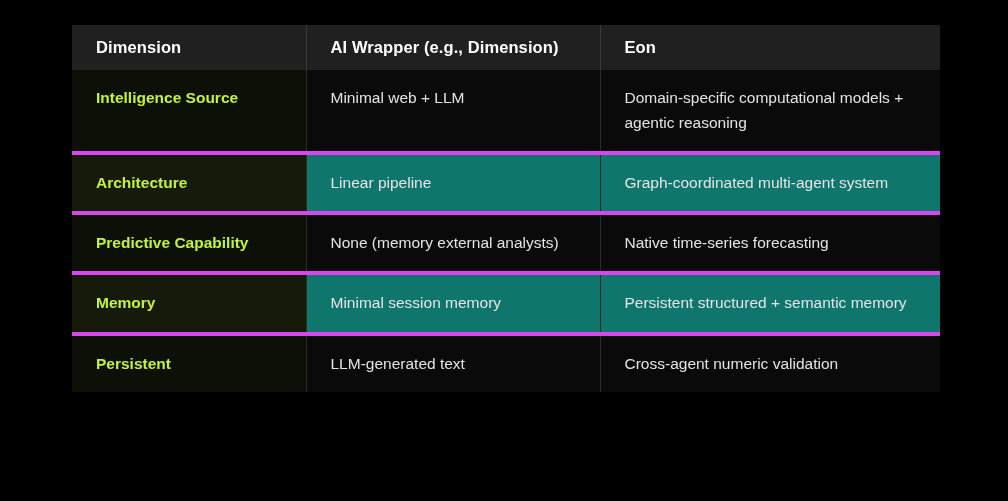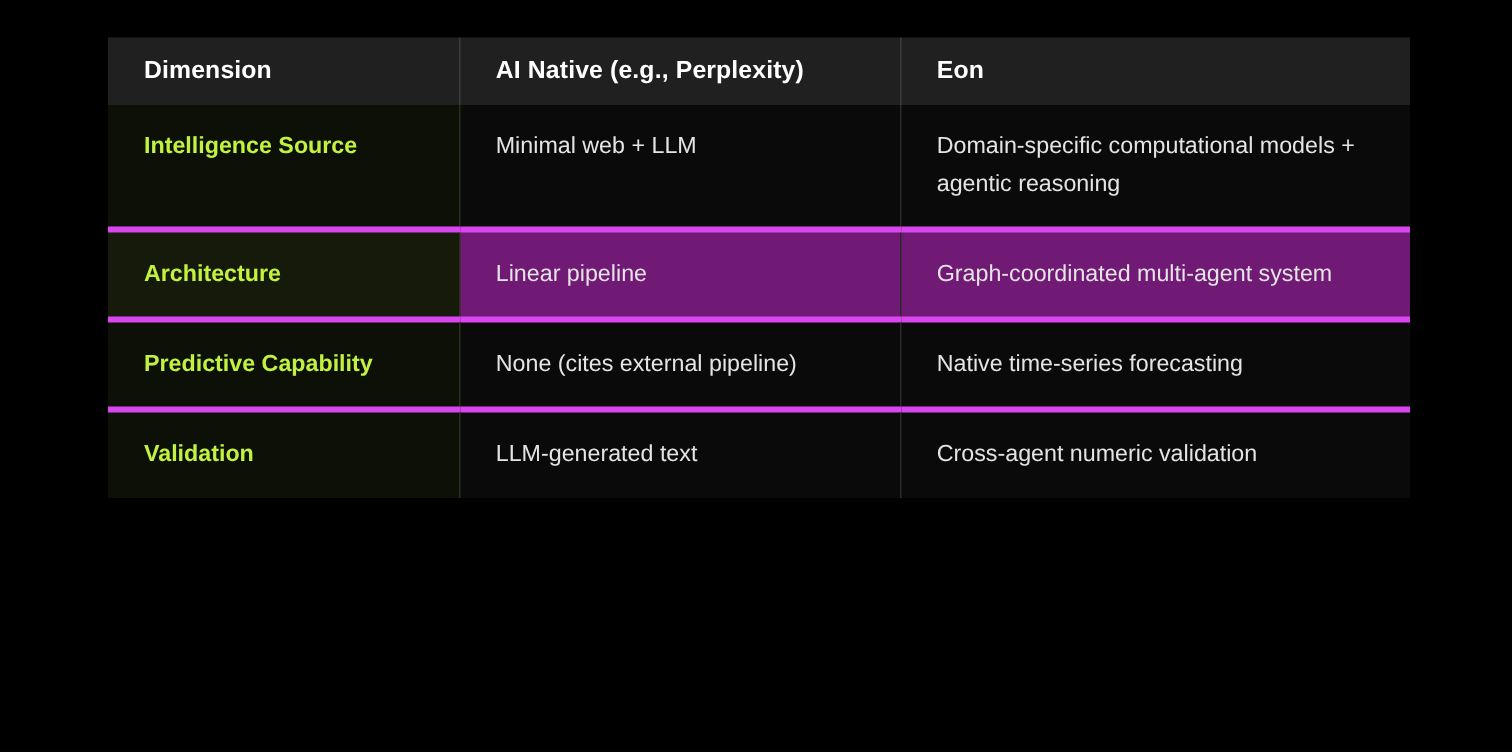--- a/index.html
+++ b/index.html
@@ -48,21 +48,21 @@
     text-align: left;
     padding: 13px 0 13px 24px;
     height: 19px;
     vertical-align: middle;
     letter-spacing: 0.1px;
     border-right: 1px solid #3a3a3a;
   }
   thead th:last-child { border-right: none; }
 
   tbody tr.row-odd  td { background: #0a0a0a; }
-  tbody tr.row-even td { background: #701a75; }
+  tbody tr.row-even td { background: #0f766e; }
 
   tbody tr.row-odd  td.cell-dimension { background: #0c1006; margin-left: 44px; }
   tbody tr.row-even td.cell-dimension { background: #151a0b; }
 
   tbody td {
     padding: 15px 22px 16px 24px;
     vertical-align: top;
     font-size: 15.5px;
     line-height: 1.62;
     color: #e4e4e4;
@@ -86,41 +86,46 @@
   <div class="comparison-table-wrap">
     <table class="comparison-table">
       <colgroup>
         <col class="col-dim">
         <col class="col-wrap">
         <col class="col-eon">
       </colgroup>
       <thead>
         <tr>
           <th>Dimension</th>
-          <th>AI Native (e.g., Perplexity)</th>
+          <th>AI Wrapper (e.g., Dimension)</th>
           <th>Eon</th>
         </tr>
       </thead>
       <tbody>
         <tr class="row-odd">
           <td class="cell-dimension">Intelligence Source</td>
           <td class="cell-ai-wrapper">Minimal web + LLM</td>
           <td class="cell-eon">Domain-specific computational models + agentic reasoning</td>
         </tr>
         <tr class="row-even">
           <td class="cell-dimension">Architecture</td>
           <td class="cell-ai-wrapper">Linear pipeline</td>
           <td class="cell-eon">Graph-coordinated multi-agent system</td>
         </tr>
         <tr class="row-odd">
           <td class="cell-dimension">Predictive Capability</td>
-          <td class="cell-ai-wrapper">None (cites external pipeline)</td>
+          <td class="cell-ai-wrapper">None (memory external analysts)</td>
           <td class="cell-eon">Native time-series forecasting</td>
         </tr>
+        <tr class="row-even">
+          <td class="cell-dimension">Memory</td>
+          <td class="cell-ai-wrapper">Minimal session memory</td>
+          <td class="cell-eon">Persistent structured + semantic memory</td>
+        </tr>
         <tr class="row-odd">
-          <td class="cell-dimension">Validation</td>
+          <td class="cell-dimension">Persistent</td>
           <td class="cell-ai-wrapper">LLM-generated text</td>
           <td class="cell-eon">Cross-agent numeric validation</td>
         </tr>
       </tbody>
     </table>
   </div>
 </div>
 
 </body></html>

